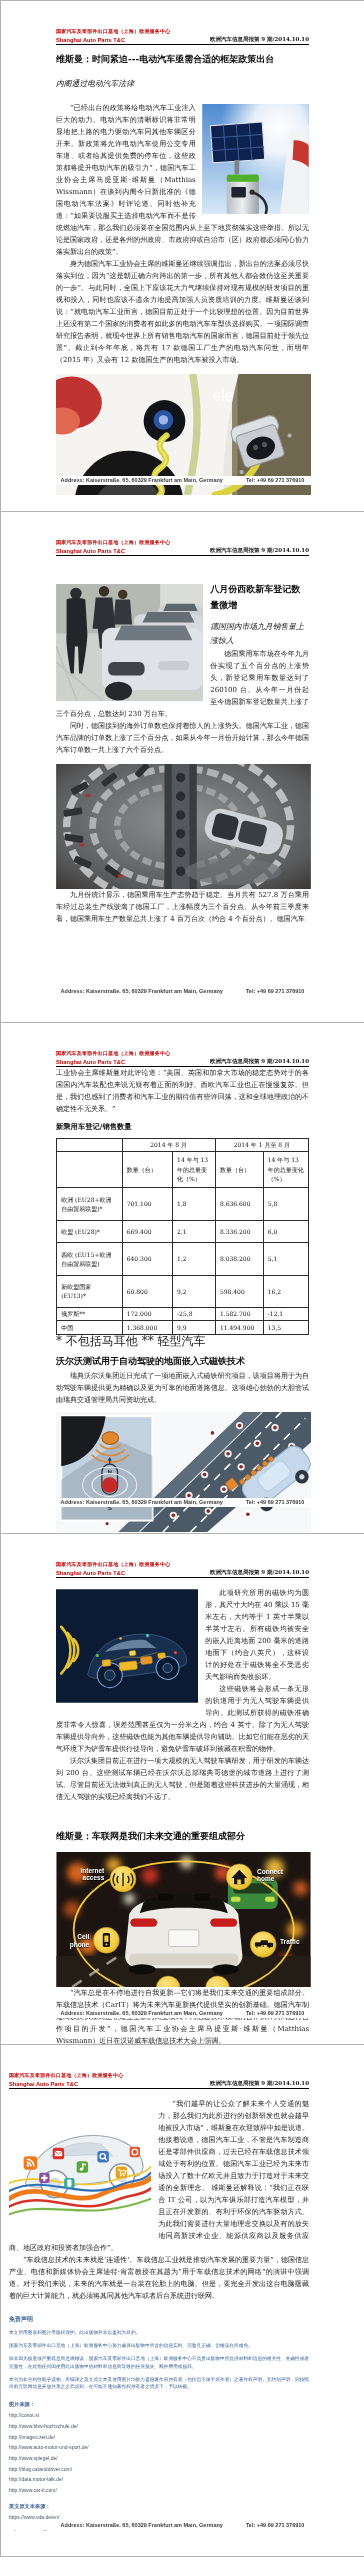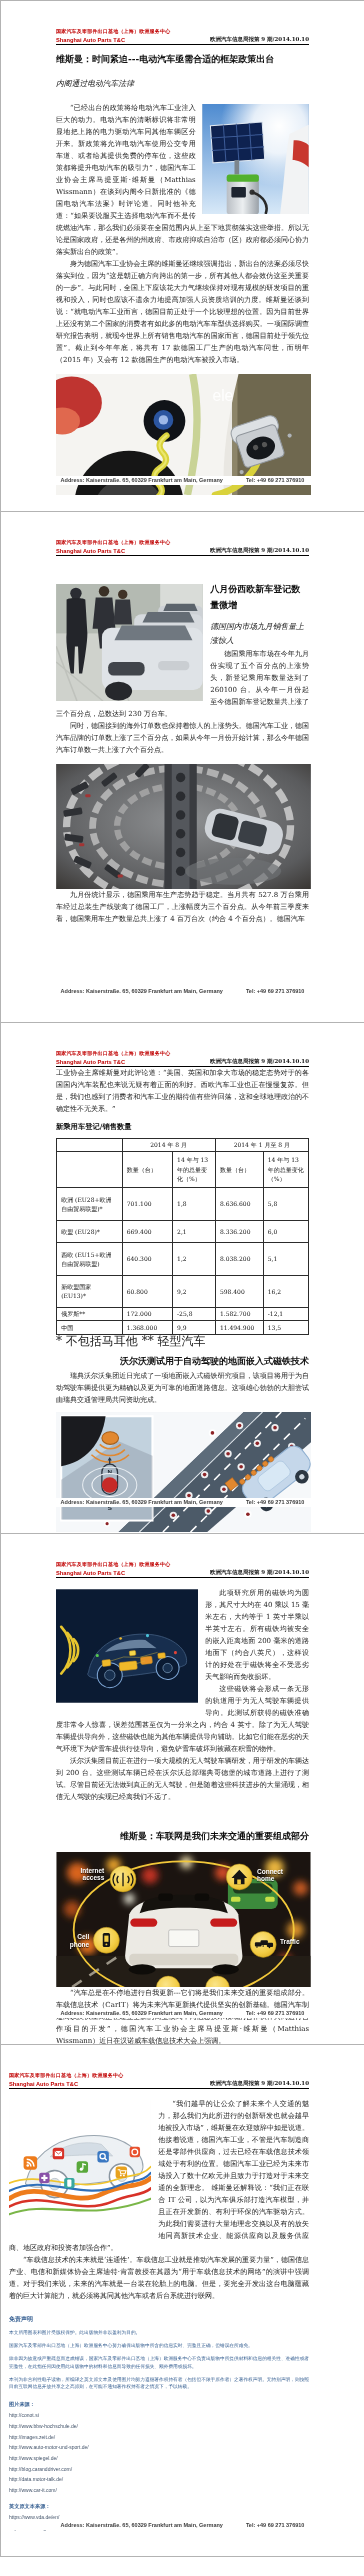--- a/index.html
+++ b/index.html
@@ -16,21 +16,21 @@
   .hdr-issue{color:#171717;font:bold 5.5px "DejaVu Serif",serif;}
 
   
   .ftr{position:absolute;left:0;right:0;bottom:26px;text-align:center;background:#fff;
        font:bold 5.5px "Liberation Sans",sans-serif;color:#3d3d3d;padding:1.6px 0;}
   .ftr .gap{display:inline-block;width:23px;}
 
   
   .t-big{font:bold 9px "DejaVu Serif",serif;color:#101010;line-height:1.75;}
   .t-ital{font:italic 7.8px "DejaVu Serif",serif;color:#141414;line-height:1.8;}
-  .t-ctr{text-align:right;}
+  .t-ctr{text-align:left;}
   p.body{font:7px/12px "DejaVu Serif",serif;color:#1b1b1b;text-align:justify;margin:0;}
   p.ind{text-indent:2em;}
   .mt8{margin-top:4.2px;}.mt10{margin-top:9px;}.mt12{margin-top:6.3px;}.mt14{margin-top:7.3px;}
   .mt16{margin-top:26px;}.mt20{margin-top:10.4px;}.mt24{margin-top:9px;}
   .clear{clear:both;}
 
   
   .ph{display:block;background:#dcdcdc;}
   .ph-r{float:right;margin:2.1px 0 4.2px 6.3px;}
   .ph-l{float:left;margin:2.1px 7.3px 4.2px 0;}

